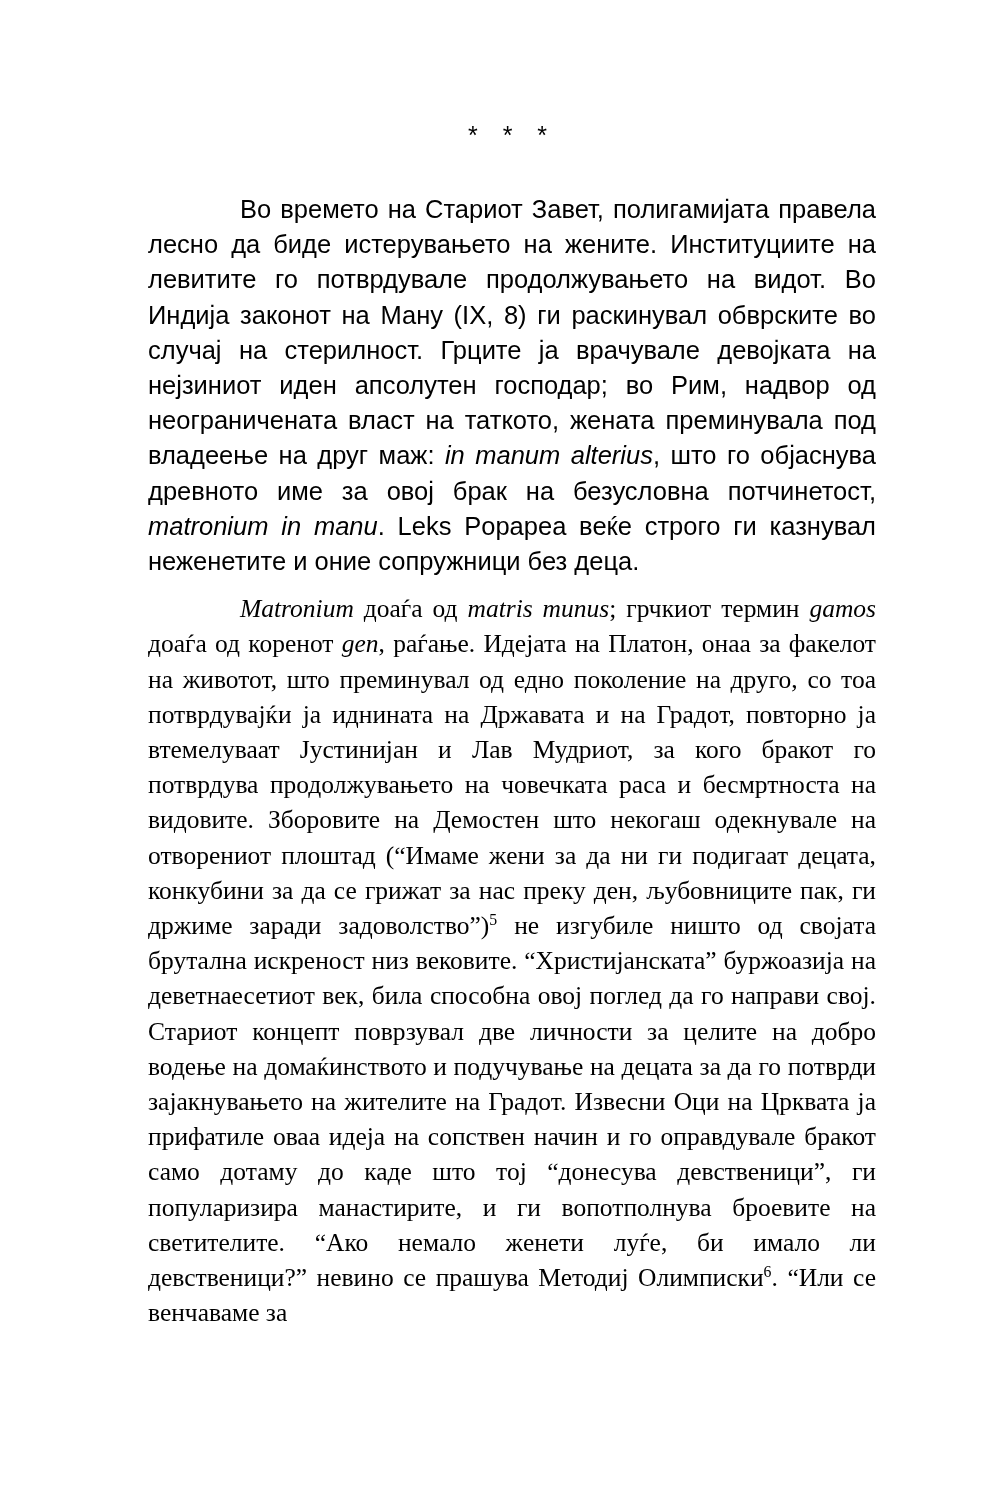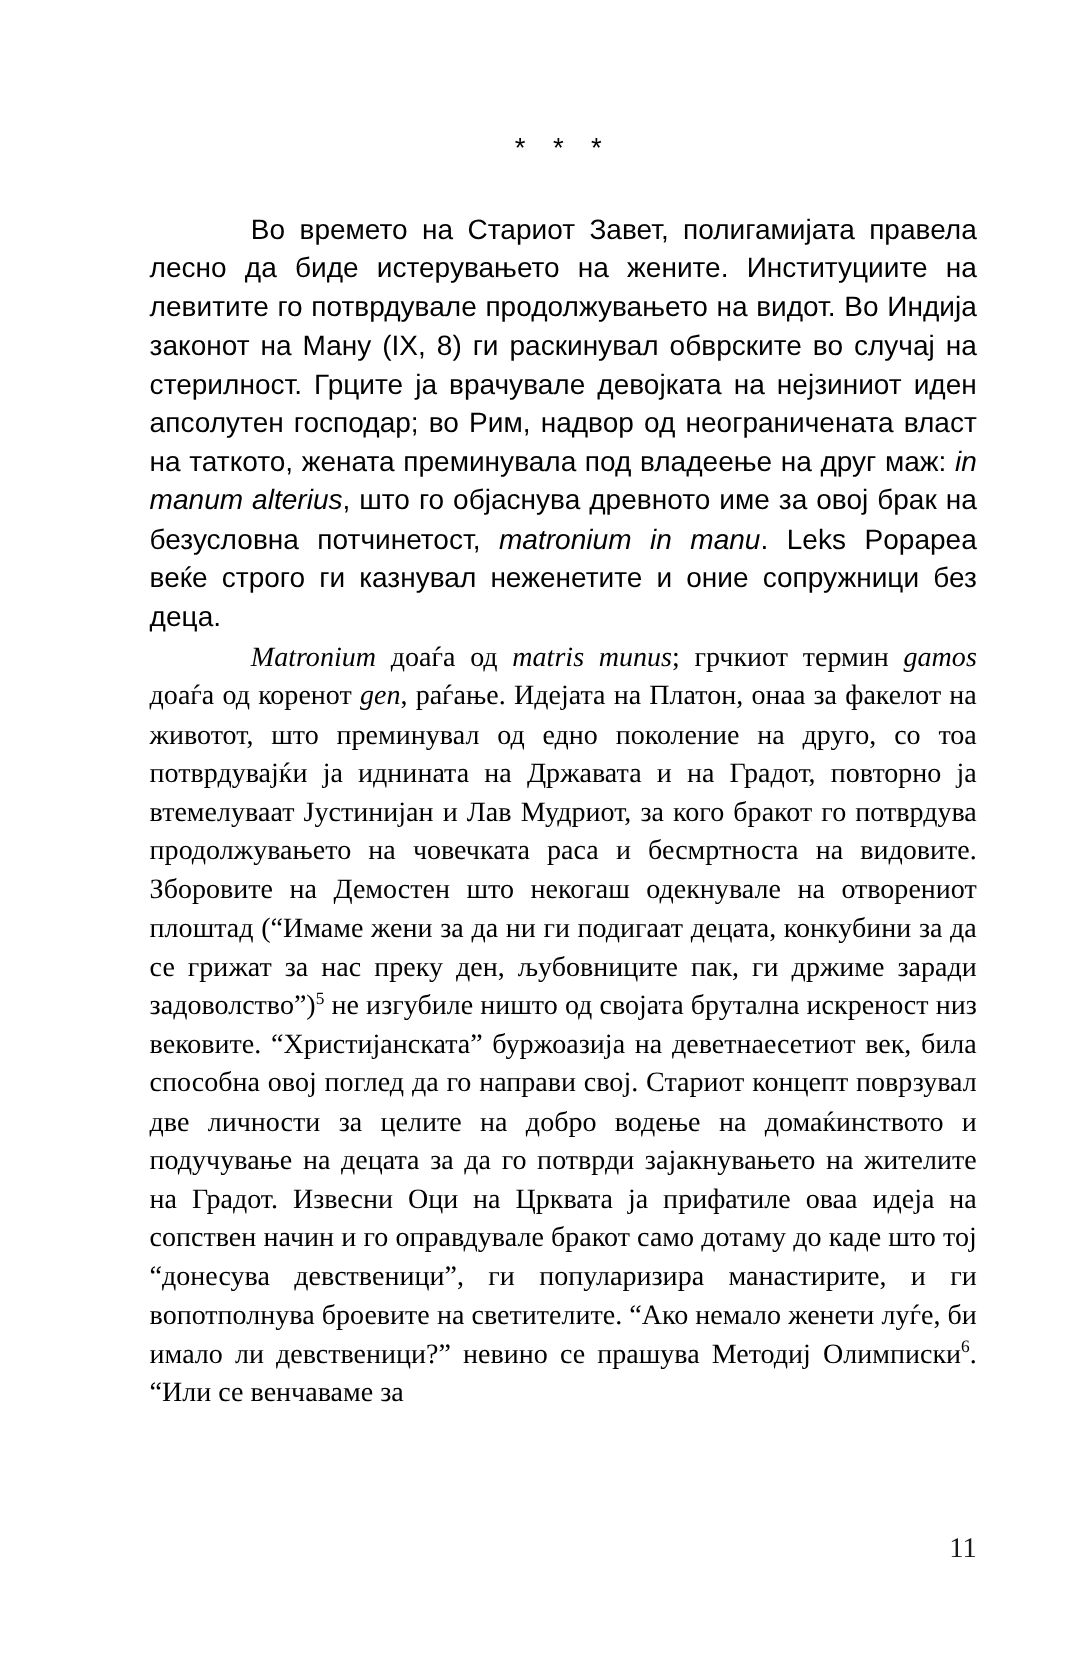--- a/index.html
+++ b/index.html
@@ -36,21 +36,21 @@
     text-align: center;
     font-size: 25px;
     line-height: 30px;
     letter-spacing: 9px;
     font-weight: 400;
     margin: 0 0 42px 0;
     color: #000000;
   }
 
   p.body-para {
-    margin: 0;
+    margin: 12px;
     text-align: justify;
     text-justify: inter-word;
     font-size: 25.5px;
     line-height: 35.2px;
     text-indent: 92px;
     hyphens: manual;
     word-spacing: 0px;
     font-weight: 400;
   }
 
@@ -89,15 +89,14 @@
   <div class="content-block">
 
     <div class="divider">* * *</div>
 
     <p class="body-para">Во времето на Стариот Завет, полигамијата правела лесно да биде истерувањето на жените. Институциите на левитите го потврдувале продолжувањето на видот. Во Индија законот на Ману (IX, 8) ги раскинувал обврските во случај на стерилност. Грците ја врачувале девојката на нејзиниот иден апсолутен господар; во Рим, надвор од неограничената власт на таткото, жената преминувала под владеење на друг маж: <span class="it">in manum alterius</span>, што го објаснува древното име за овој брак на безусловна потчинетост, <span class="it">matronium in manu</span>. Leks Popapea веќе строго ги казнувал неженетите и оние сопружници без деца.</p>
 
     <p class="body-para"><span class="it">Matronium</span> доаѓа од <span class="it">matris munus</span>; грчкиот термин <span class="it">gamos</span> доаѓа од коренот <span class="it">gen</span>, раѓање. Идејата на Платон, онаа за факелот на животот, што преминувал од едно поколение на друго, со тоа потврдувајќи ја иднината на Државата и на Градот, повторно ја втемелуваат Јустинијан и Лав Мудриот, за кого бракот го потврдува продолжувањето на човечката раса и бесмртноста на видовите. Зборовите на Демостен што некогаш одекнувале на отворениот плоштад (“Имаме жени за да ни ги подигаат децата, конкубини за да се грижат за нас преку ден, љубовниците пак, ги држиме заради задоволство”)<sup>5</sup> не изгубиле ништо од својата брутална искреност низ вековите. “Христијанската” буржоазија на деветнаесетиот век, била способна овој поглед да го направи свој. Стариот концепт поврзувал две личности за целите на добро водење на домаќинството и подучување на децата за да го потврди зајакнувањето на жителите на Градот. Извесни Оци на Црквата ја прифатиле оваа идеја на сопствен начин и го оправдувале бракот само дотаму до каде што тој “донесува девственици”, ги популаризира манастирите, и ги вопотполнува броевите на светителите. “Ако немало женети луѓе, би имало ли девственици?” невино се прашува Методиј Олимписки<sup>6</sup>. “Или се венчаваме за</p>
 
   </div>
 
-  <div class="page-number">11</div>
 
 </div>
 
 </body></html>

